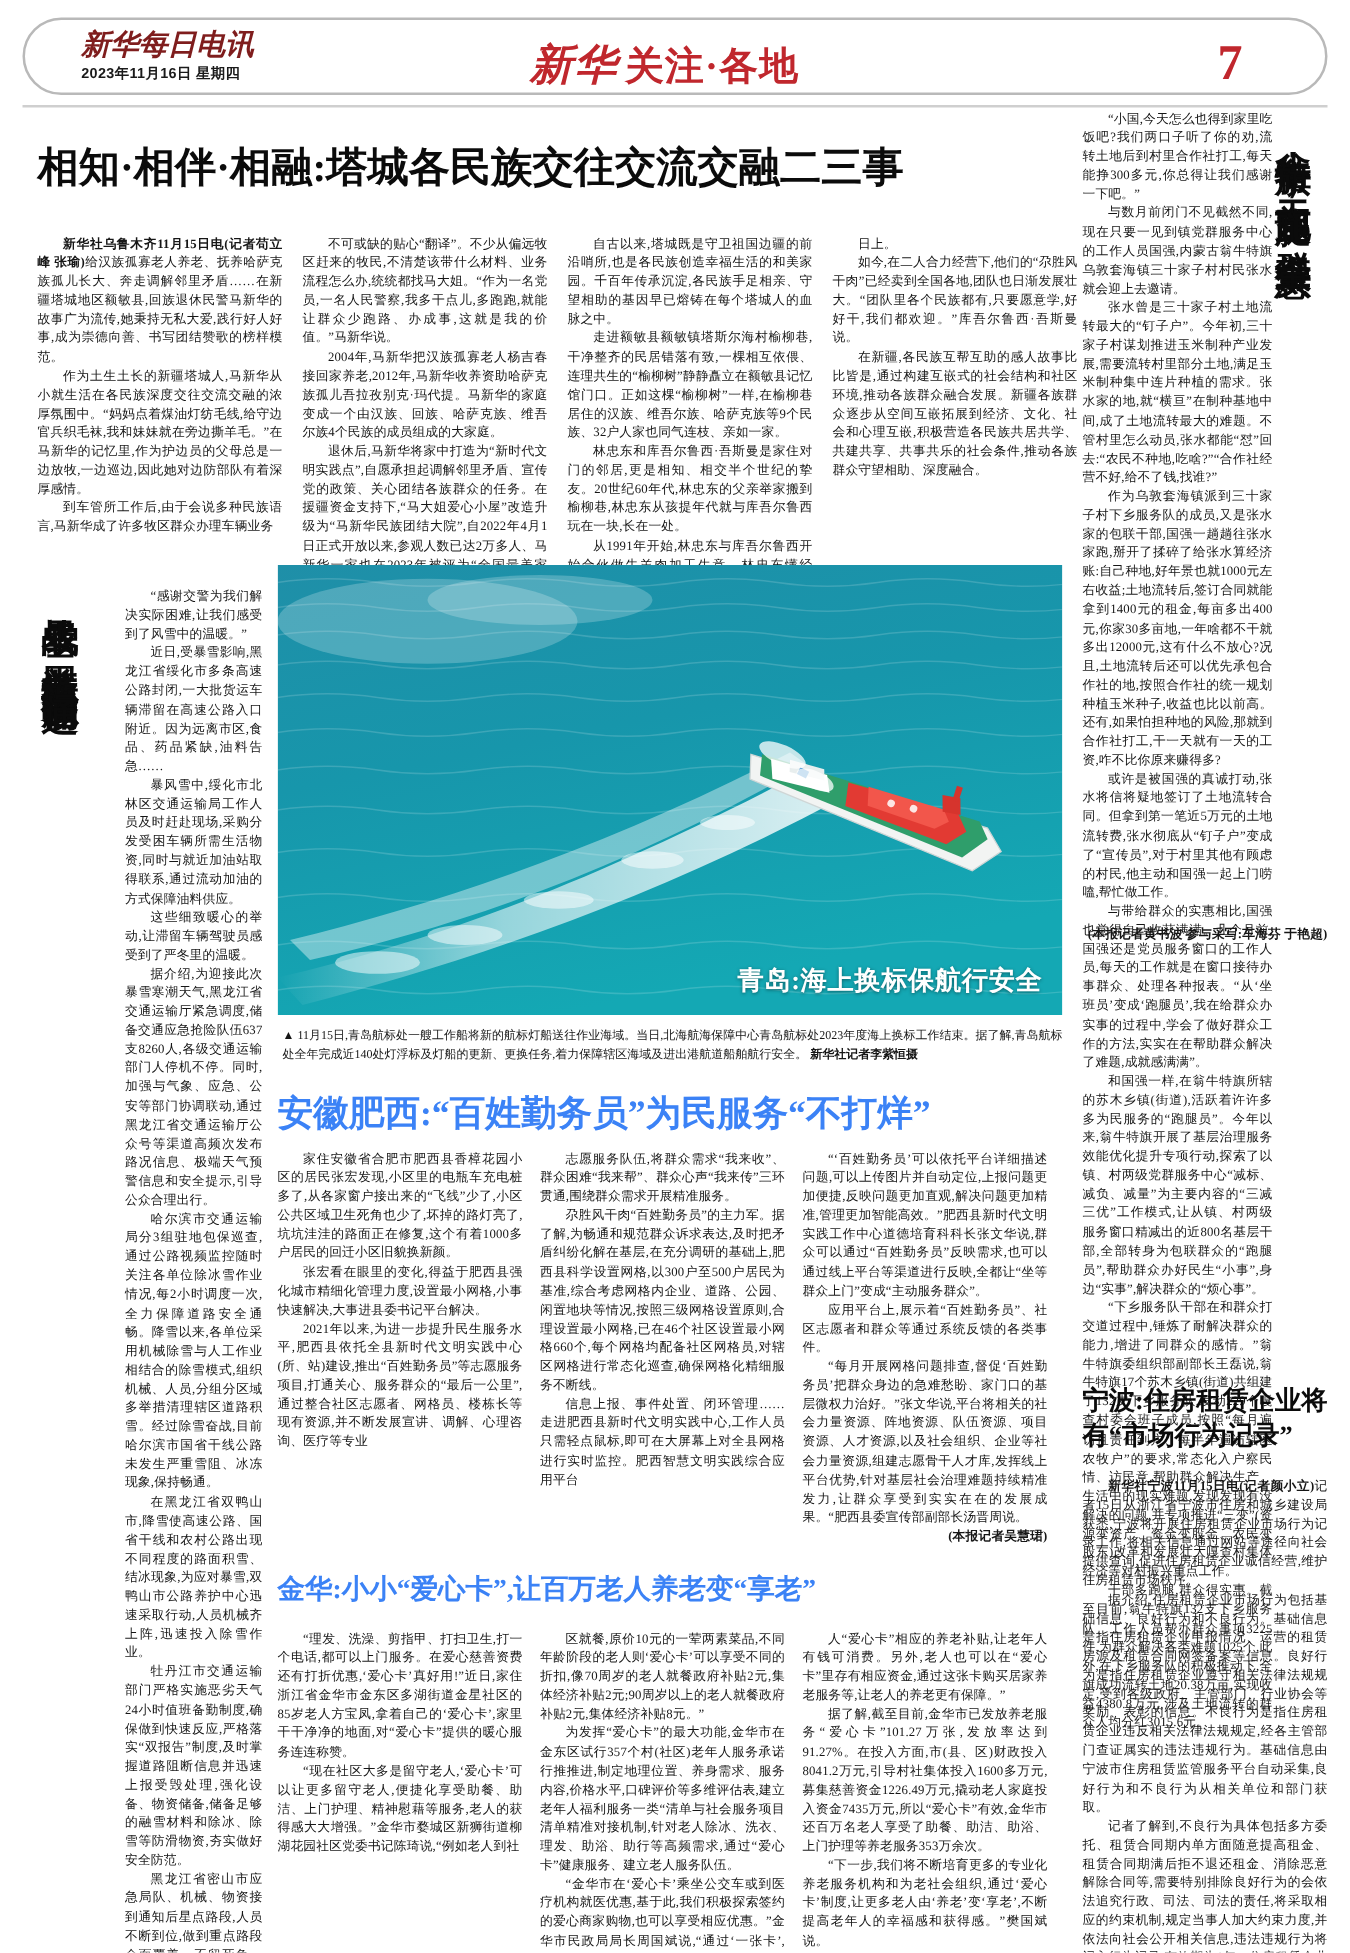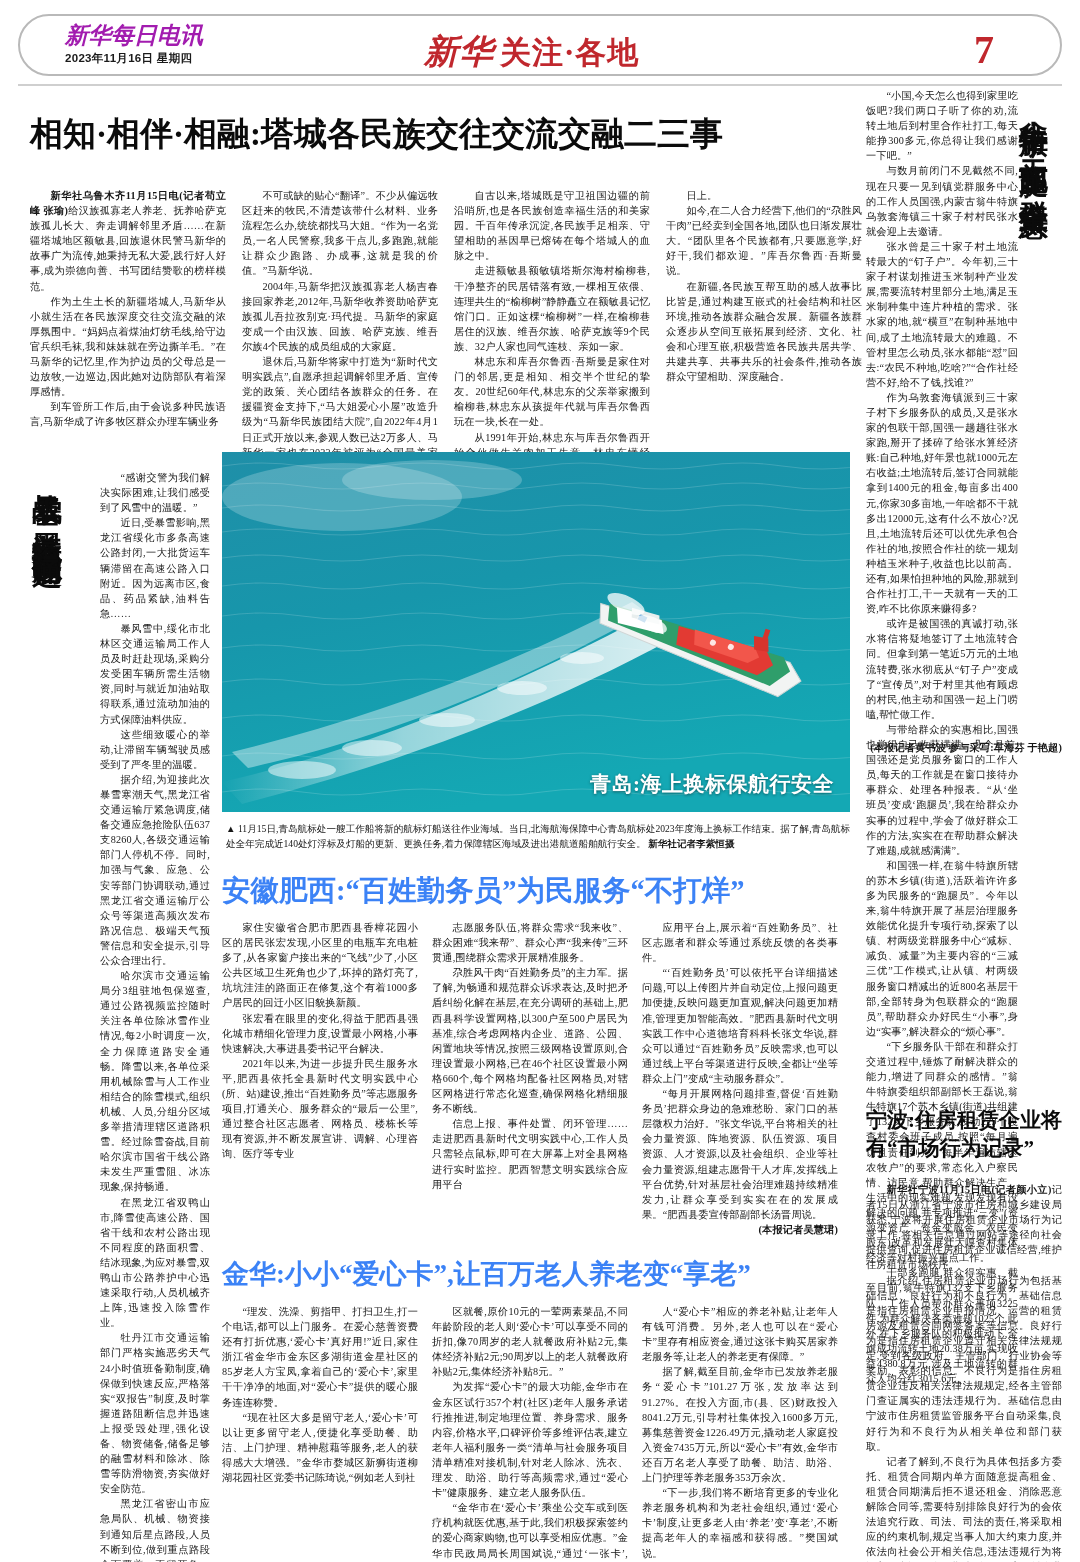--- a/index.html
+++ b/index.html
@@ -13,21 +13,21 @@
   }
   
   .masthead{
     position:absolute;left:18px;top:14px;width:1044px;height:62px;
     border:2px solid #b9b9b9;border-radius:34px;
     box-sizing:border-box;
   }
   .mh-left{position:absolute;left:45px;top:8px;}
   .mh-logo{
     font-family:"Liberation Serif","DejaVu Serif",serif;
-    font-weight:bold;font-size:23px;color:#a21caf;
+    font-weight:bold;font-size:23px;color:#7f1d1d;
     letter-spacing:0px;line-height:1.05;
     font-style:italic;
   }
   .mh-date{
     font-family:"Liberation Sans","DejaVu Sans",sans-serif;
     font-size:11.5px;color:#1a1a1a;font-weight:bold;margin-top:3px;
     letter-spacing:.3px;
   }
   .mh-center{
     position:absolute;left:404px;top:13px;
@@ -96,21 +96,21 @@
   }
   .photo-cap .credit{font-weight:bold;}
 
   
   .headline-mid{
     position:absolute;width:628px;left:222px;
     text-align:left;font-weight:bold;color:#3b82f6;
     white-space:nowrap;
   }
   .h-anhui{top:872px;font-size:28.5px;}
-  .h-jinhua{top:1256px;font-size:27px;}
+  .h-jinhua{top:1256px;font-size:22px;}
 
   
   .a2c{position:absolute;top:920px;width:196px;}
   .a2c1{left:222px;} .a2c2{left:432px;} .a2c3{left:642px;}
 
   
   .a3c{position:absolute;top:1304px;width:196px;}
   .a3c1{left:222px;} .a3c2{left:432px;} .a3c3{left:642px;}
 
   
@@ -277,22 +277,22 @@
 </div>
 <div class="a2c a2c2 body-col">
   <div class="para-host">
       <p>志愿服务队伍,将群众需求“我来收”、群众困难“我来帮”、群众心声“我来传”三环贯通,围绕群众需求开展精准服务。</p>
       <p>尕胜风干肉“百姓勤务员”的主力军。据了解,为畅通和规范群众诉求表达,及时把矛盾纠纷化解在基层,在充分调研的基础上,肥西县科学设置网格,以300户至500户居民为基准,综合考虑网格内企业、道路、公园、闲置地块等情况,按照三级网格设置原则,合理设置最小网格,已在46个社区设置最小网格660个,每个网格均配备社区网格员,对辖区网格进行常态化巡查,确保网格化精细服务不断线。</p>
       <p>信息上报、事件处置、闭环管理……走进肥西县新时代文明实践中心,工作人员只需轻点鼠标,即可在大屏幕上对全县网格进行实时监控。肥西智慧文明实践综合应用平台</p>
     </div>
 </div>
 <div class="a2c a2c3 body-col">
   <div class="para-host">
+      <p>“‘百姓勤务员’可以依托平台详细描述问题,可以上传图片并自动定位,上报问题更加便捷,反映问题更加直观,解决问题更加精准,管理更加智能高效。”肥西县新时代文明实践工作中心道德培育科科长张文华说,群众可以通过“百姓勤务员”反映需求,也可以通过线上平台等渠道进行反映,全都让“坐等群众上门”变成“主动服务群众”。</p>
       <p>应用平台上,展示着“百姓勤务员”、社区志愿者和群众等通过系统反馈的各类事件。</p>
-      <p>“‘百姓勤务员’可以依托平台详细描述问题,可以上传图片并自动定位,上报问题更加便捷,反映问题更加直观,解决问题更加精准,管理更加智能高效。”肥西县新时代文明实践工作中心道德培育科科长张文华说,群众可以通过“百姓勤务员”反映需求,也可以通过线上平台等渠道进行反映,全都让“坐等群众上门”变成“主动服务群众”。</p>
       <p>“每月开展网格问题排查,督促‘百姓勤务员’把群众身边的急难愁盼、家门口的基层微权力治好。”张文华说,平台将相关的社会力量资源、阵地资源、队伍资源、项目资源、人才资源,以及社会组织、企业等社会力量资源,组建志愿骨干人才库,发挥线上平台优势,针对基层社会治理难题持续精准发力,让群众享受到实实在在的发展成果。“肥西县委宣传部副部长汤晋周说。</p>
     </div>
   <div class="byline">(本报记者吴慧珺)</div>
 </div>
 
 <div class="headline-mid h-jinhua">金华:小小“爱心卡”,让百万老人养老变“享老”</div>
 <div class="a3c a3c1 body-col">
   <div class="para-host">
       <p>“理发、洗澡、剪指甲、打扫卫生,打一个电话,都可以上门服务。在爱心慈善资费还有打折优惠,‘爱心卡’真好用!”近日,家住浙江省金华市金东区多湖街道金星社区的85岁老人方宝凤,拿着自己的‘爱心卡’,家里干干净净的地面,对“爱心卡”提供的暖心服务连连称赞。</p>
       <p>“现在社区大多是留守老人,‘爱心卡’可以让更多留守老人,便捷化享受助餐、助洁、上门护理、精神慰藉等服务,老人的获得感大大增强。”金华市婺城区新狮街道柳湖花园社区党委书记陈琦说,“例如老人到社</p>

